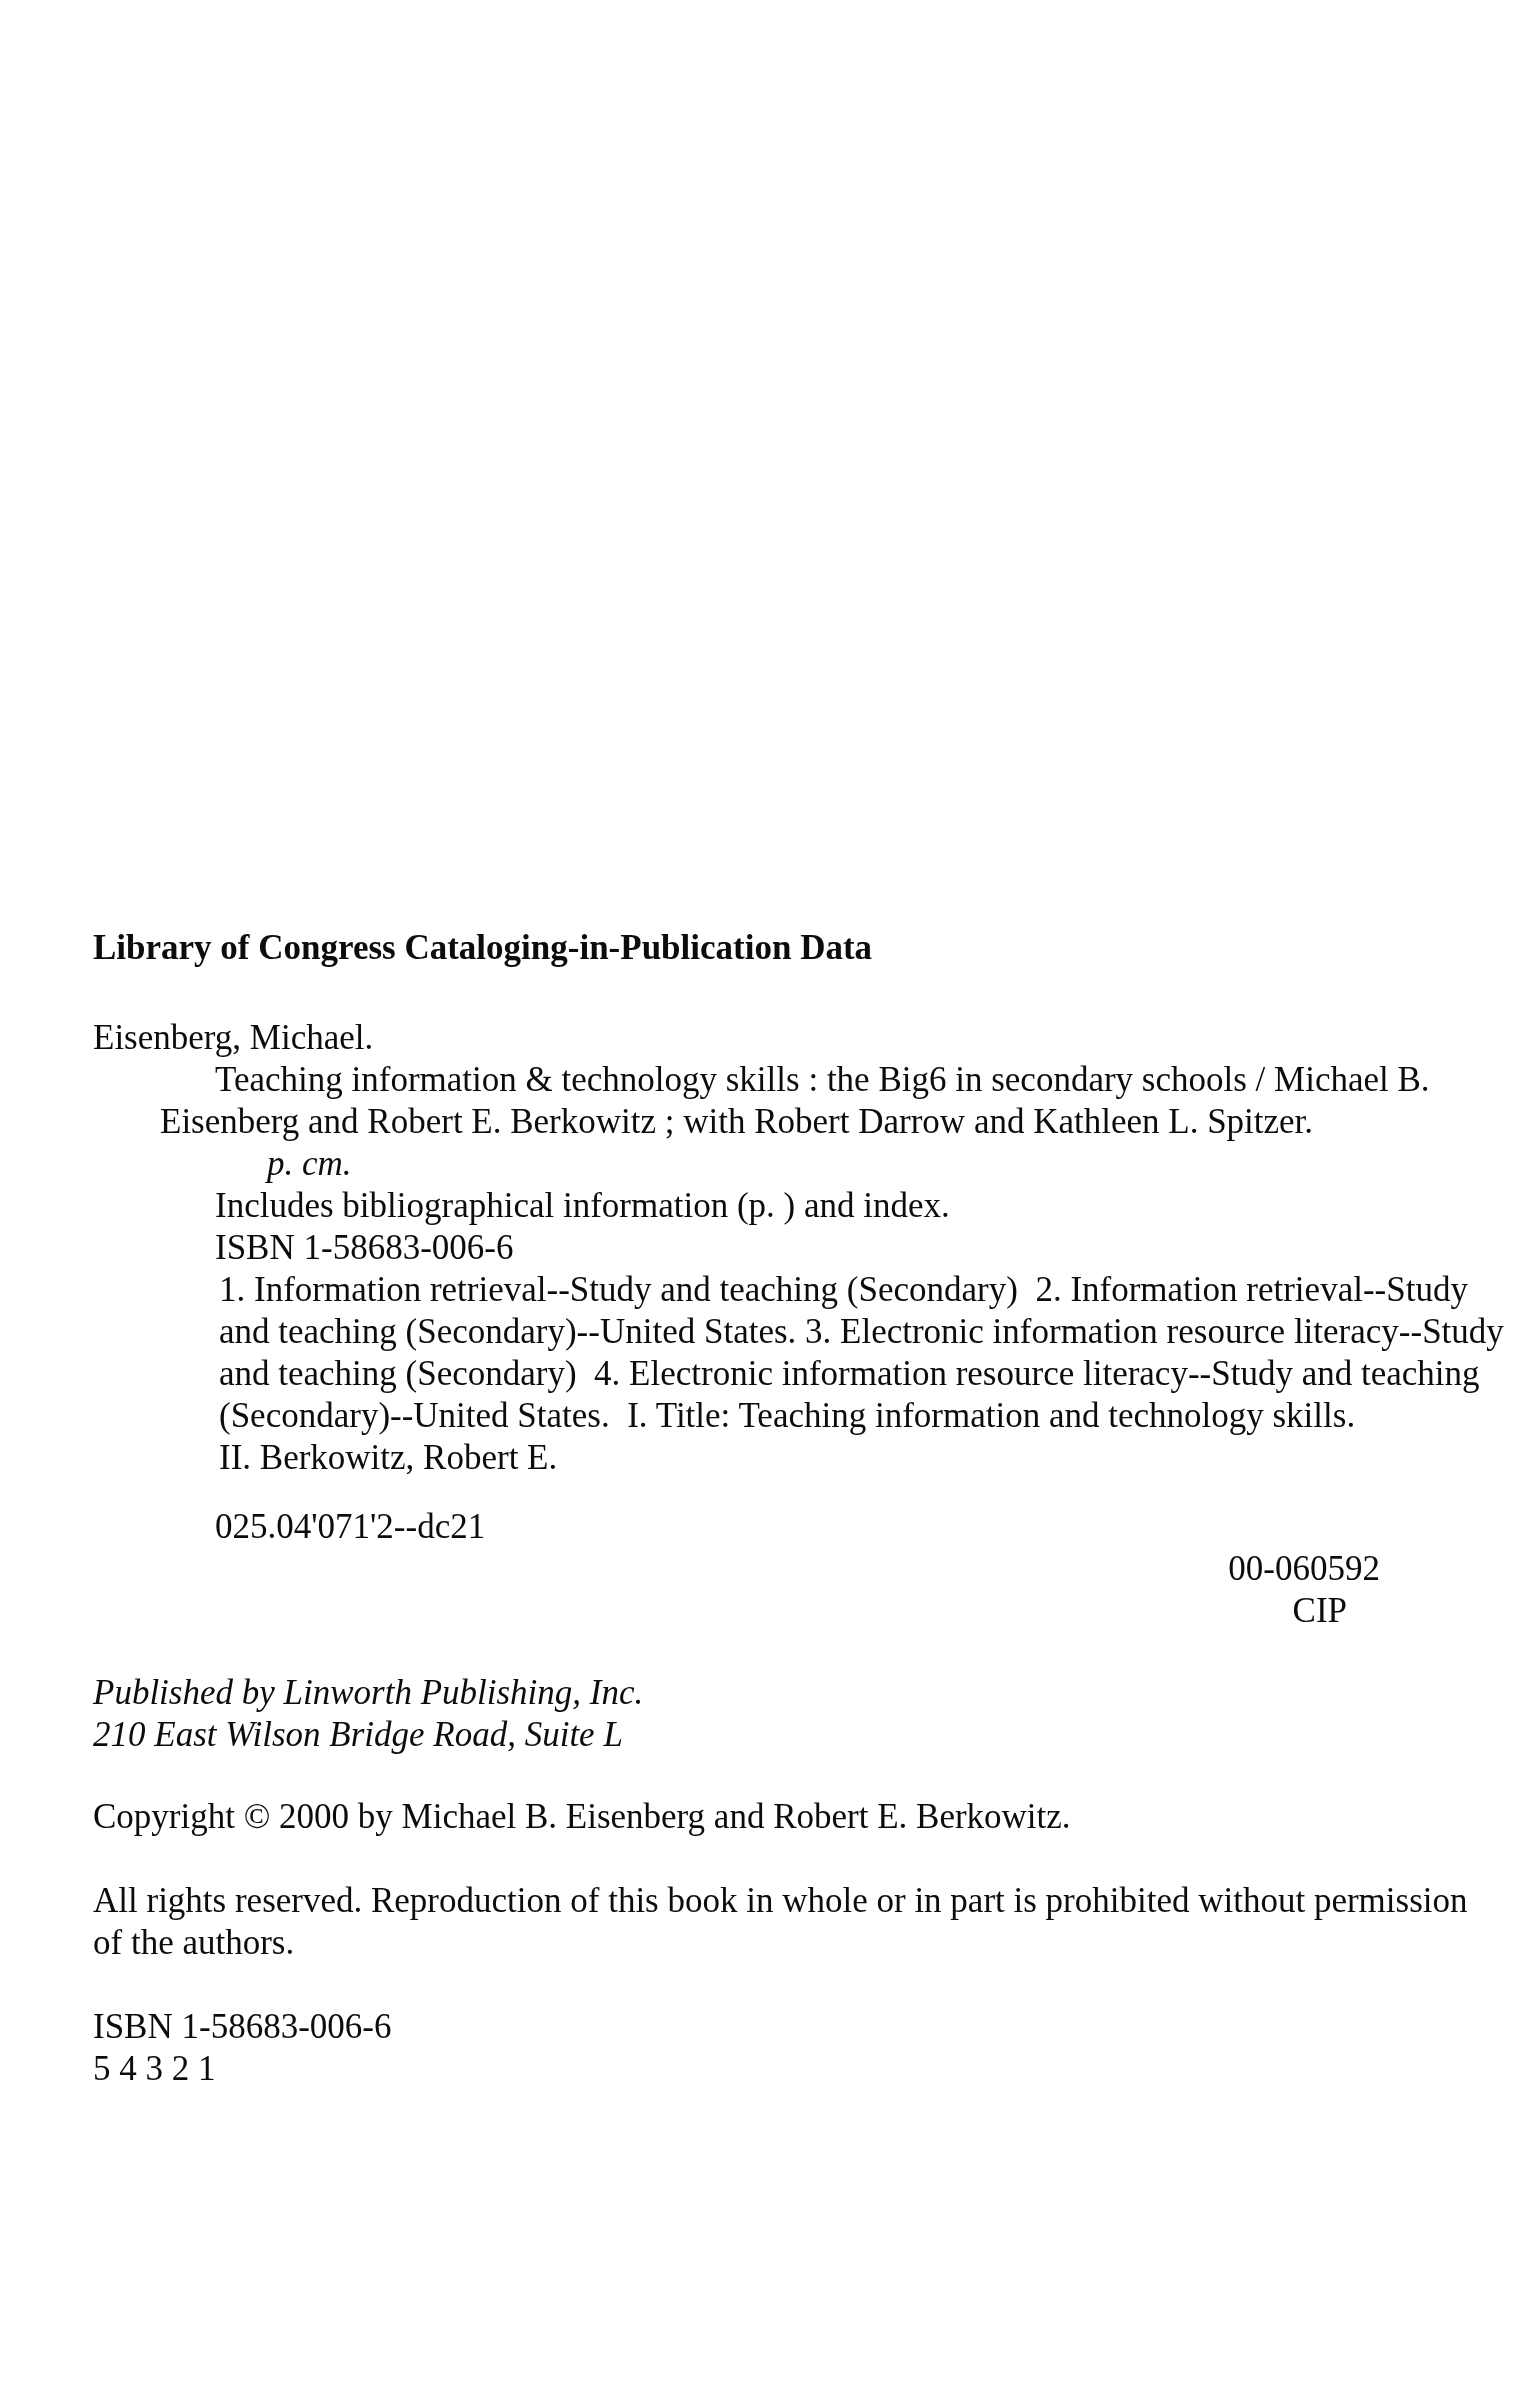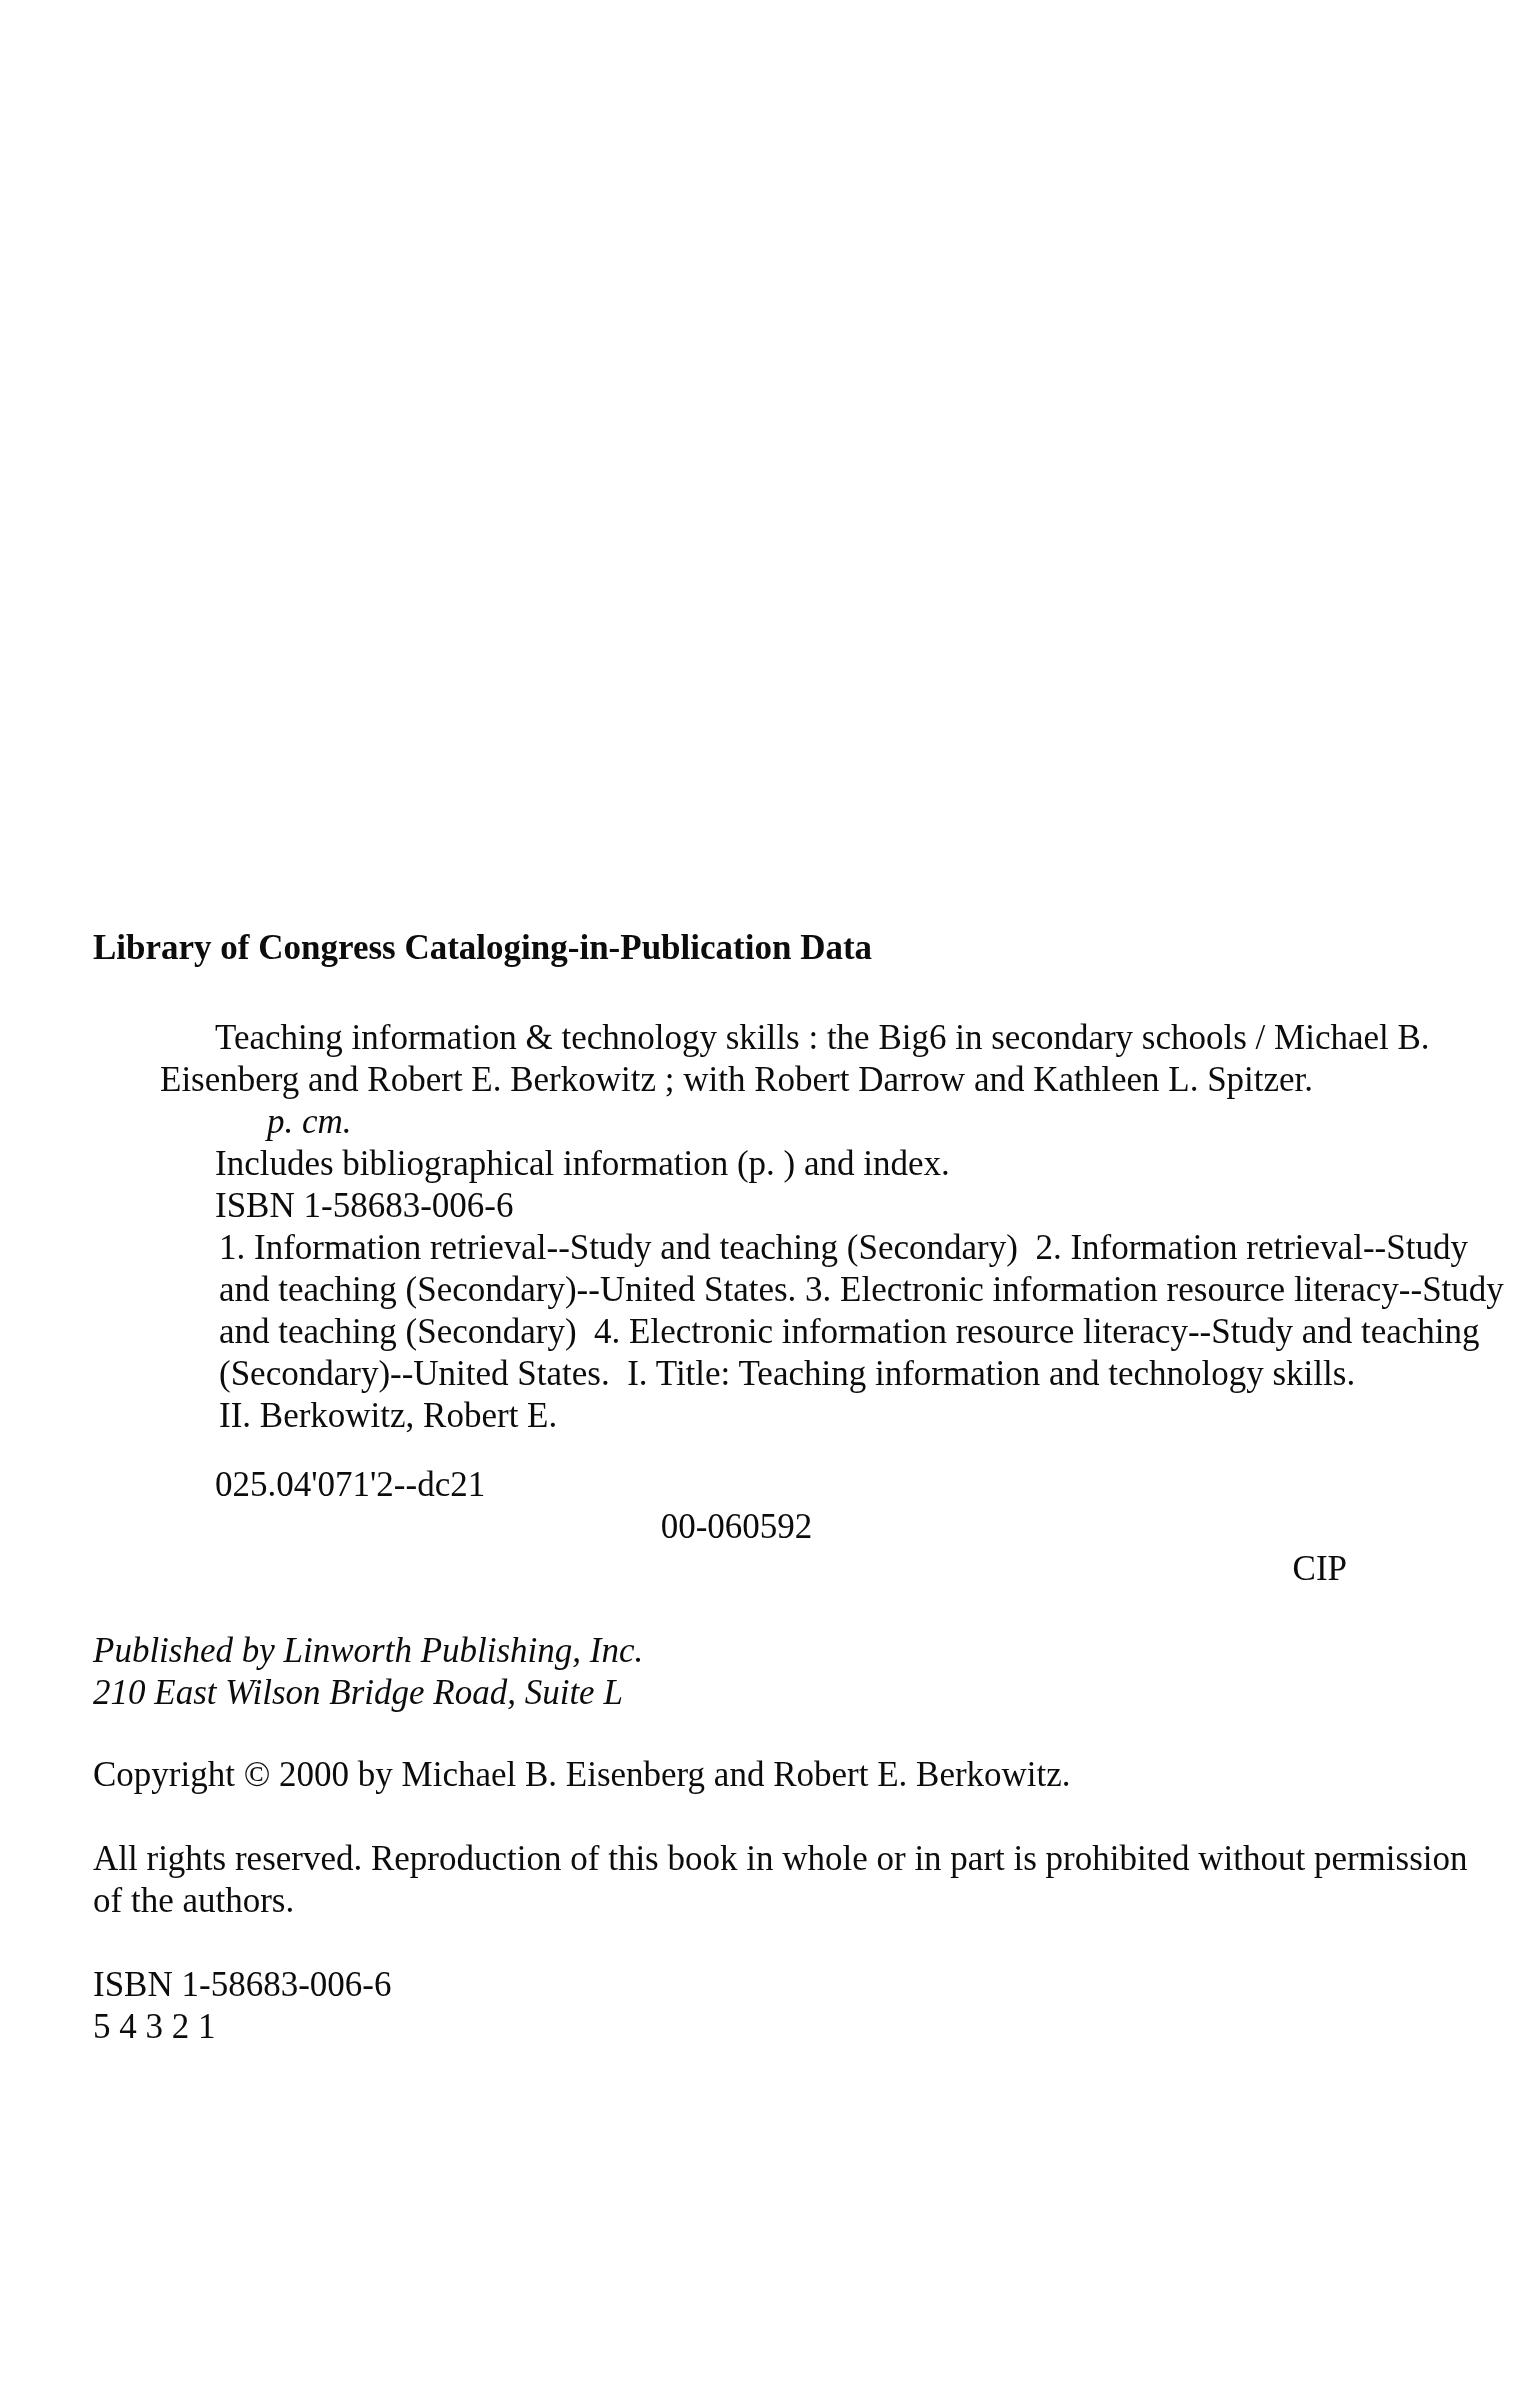--- a/index.html
+++ b/index.html
@@ -37,31 +37,32 @@
   .copyrow  { margin-top: 40px; }
   .rights   { margin-top: 42px; }
   .isbnrow  { margin-top: 42px; }
 
   .ind1  { padding-left: 67px; }
   .ind2  { padding-left: 122px; }
   .ind2b { padding-left: 126px; }
   .ind3  { padding-left: 174px; font-style: italic; }
 
   .right-line { text-align: right; }
-  .ctrl { margin-right: 137px; text-align: center; }
+  .ctrl { margin-right: 137px; }
   .cip  { margin-right: 170px; }
 </style>
 </head>
 <body>
 
 <div class="page">
 
   <div class="line heading">Library of Congress Cataloging-in-Publication Data</div>
 
   <div class="entry">
+    <div class="line">Eisenberg, Michael.</div>
     <div class="line ind2">Teaching information &amp; technology skills : the Big6 in secondary schools / Michael B.</div>
     <div class="line ind1">Eisenberg and Robert E. Berkowitz ; with Robert Darrow and Kathleen L. Spitzer.</div>
     <div class="line ind3">p. cm.</div>
     <div class="line ind2">Includes bibliographical information (p. ) and index.</div>
     <div class="line ind2">ISBN 1-58683-006-6</div>
     <div class="line ind2b">1. Information retrieval--Study and teaching (Secondary)  2. Information retrieval--Study</div>
     <div class="line ind2b">and teaching (Secondary)--United States. 3. Electronic information resource literacy--Study</div>
     <div class="line ind2b">and teaching (Secondary)  4. Electronic information resource literacy--Study and teaching</div>
     <div class="line ind2b">(Secondary)--United States.  I. Title: Teaching information and technology skills.</div>
     <div class="line ind2b">II. Berkowitz, Robert E.</div>

